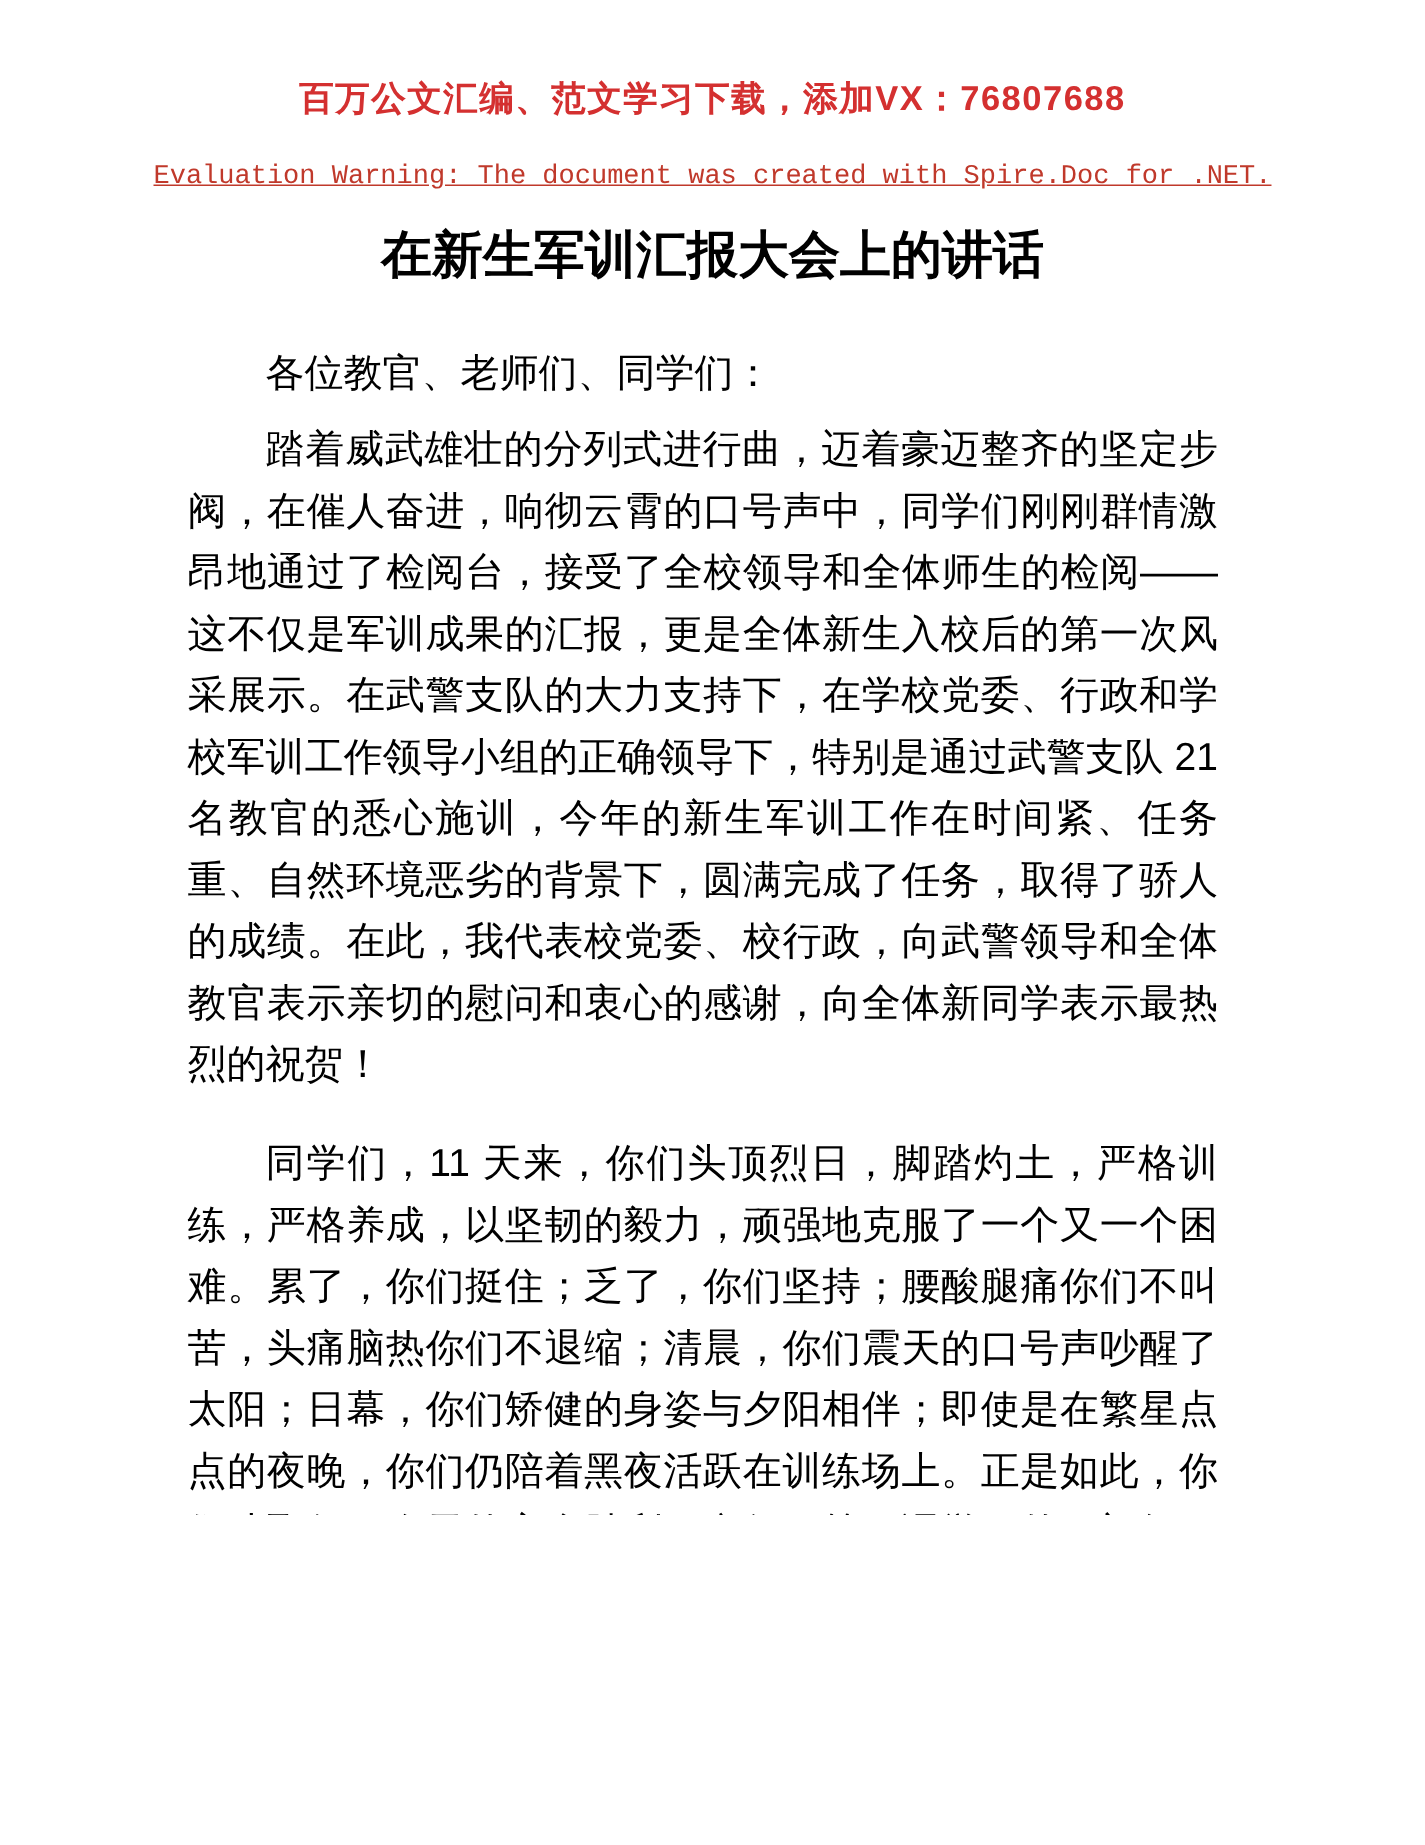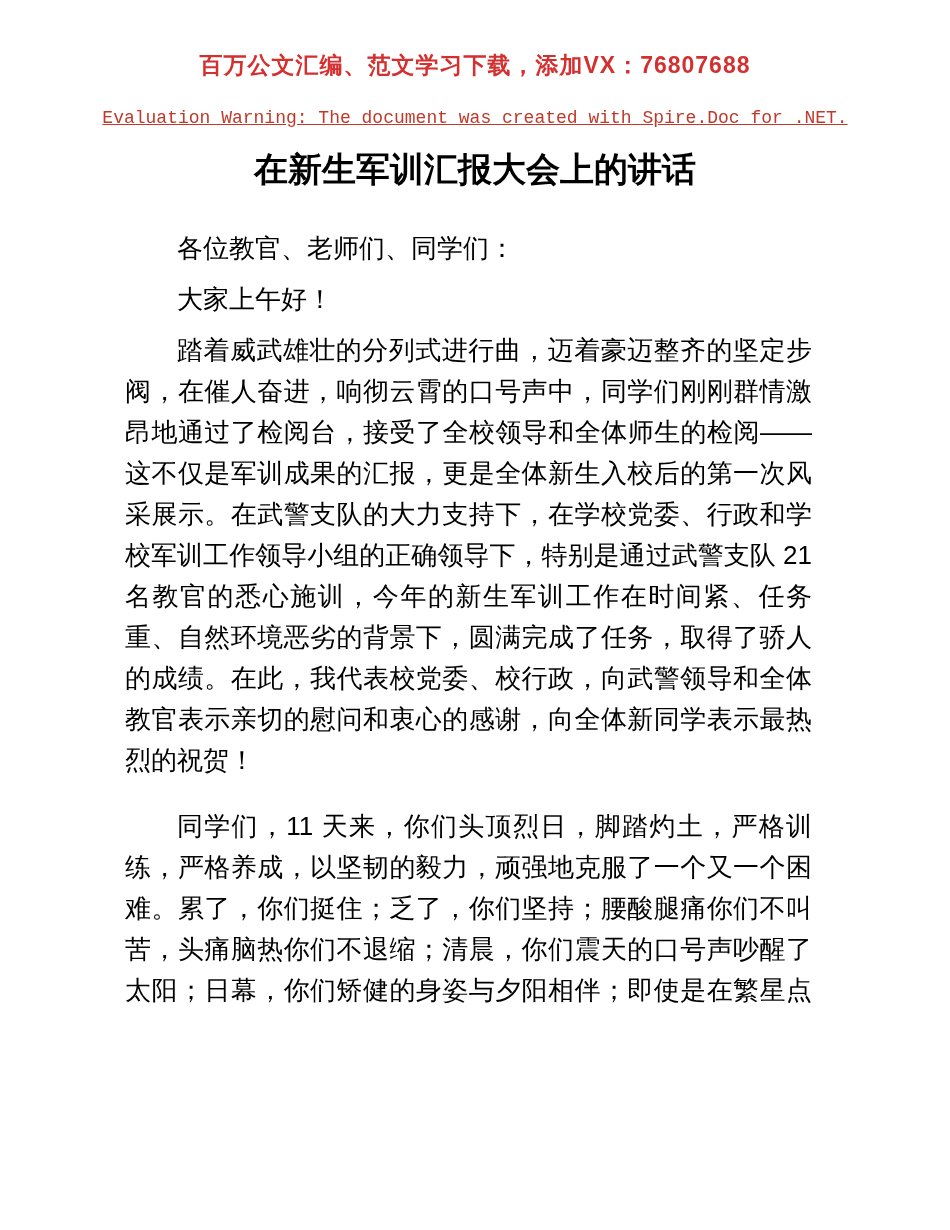--- a/index.html
+++ b/index.html
@@ -68,21 +68,20 @@
 <div class="page">
 
   <div class="promo">百万公文汇编、范文学习下载，添加VX：76807688</div>
 
   <div class="eval-warning">Evaluation Warning: The document was created with Spire.Doc for .NET.</div>
 
   <h1 class="doc-title">在新生军训汇报大会上的讲话</h1>
 
   <div class="doc-body">
       <p class="indent">各位教官、老师们、同学们：</p>
-      <p class="indent">大家上午好！</p>
       <p class="indent">踏着威武雄壮的分列式进行曲，迈着豪迈整齐的坚定步阀，在催人奋进，响彻云霄的口号声中，同学们刚刚群情激昂地通过了检阅台，接受了全校领导和全体师生的检阅——这不仅是军训成果的汇报，更是全体新生入校后的第一次风采展示。在武警支队的大力支持下，在学校党委、行政和学校军训工作领导小组的正确领导下，特别是通过武警支队 21 名教官的悉心施训，今年的新生军训工作在时间紧、任务重、自然环境恶劣的背景下，圆满完成了任务，取得了骄人的成绩。在此，我代表校党委、校行政，向武警领导和全体教官表示亲切的慰问和衷心的感谢，向全体新同学表示最热烈的祝贺！</p>
       <p class="indent extra-gap">同学们，11 天来，你们头顶烈日，脚踏灼土，严格训练，严格养成，以坚韧的毅力，顽强地克服了一个又一个困难。累了，你们挺住；乏了，你们坚持；腰酸腿痛你们不叫苦，头痛脑热你们不退缩；清晨，你们震天的口号声吵醒了太阳；日幕，你们矫健的身姿与夕阳相伴；即使是在繁星点点的夜晚，你们仍陪着黑夜活跃在训练场上。正是如此，你们才取得了今天的完全胜利，赢得了第一课学习的开门红。这不是一次简单的成功，从同学们的身上我们看到了当代大学生的团</p>
     </div>
 
   <div class="page-footer">
     <span>第 1 页/总 3 页</span>
   </div>
 
 </div>
 

